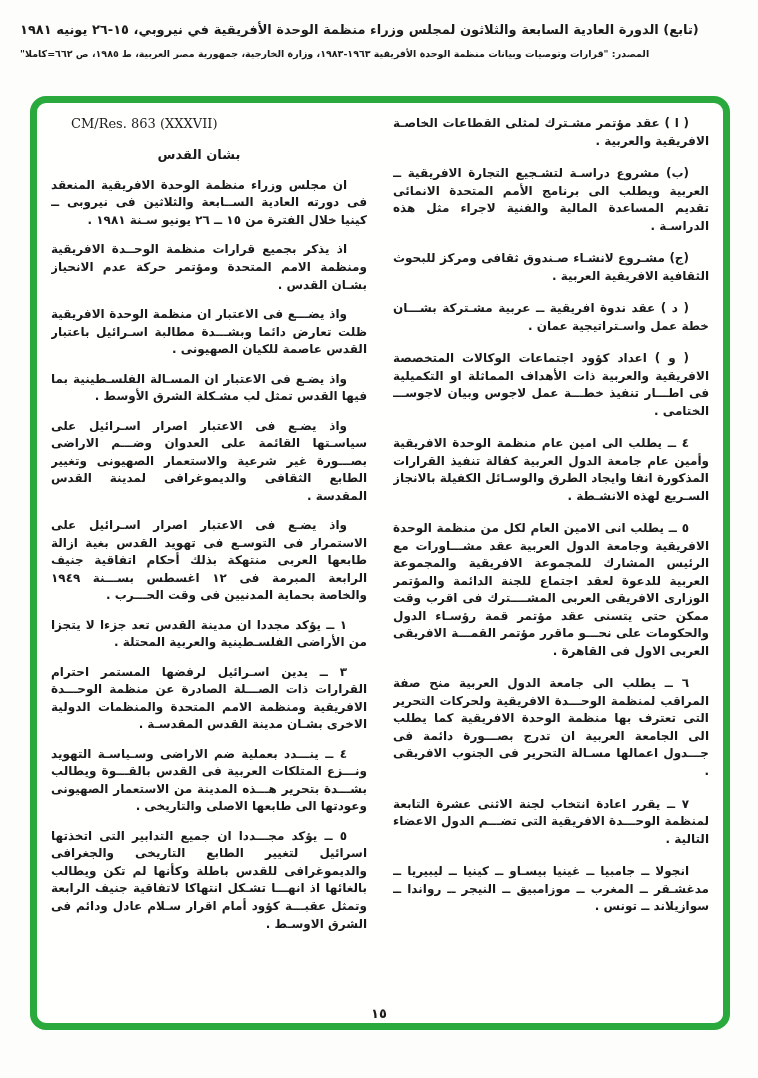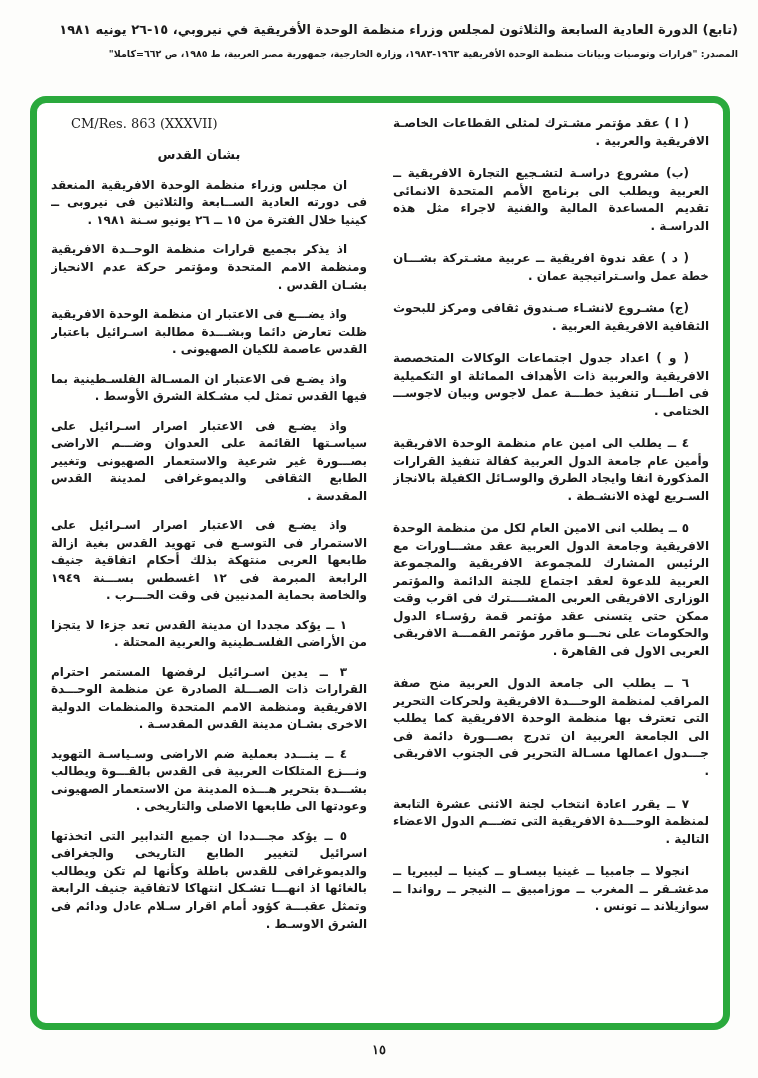--- a/index.html
+++ b/index.html
@@ -16,21 +16,21 @@
     overflow: hidden;
   }
 
   
   .page-header {
     position: absolute;
     top: 22px;
     left: 20px;
     right: 20px;
     direction: rtl;
-    text-align: right;
+    text-align: left;
   }
   .header-line1 {
     font-size: 13px;
     font-weight: bold;
     letter-spacing: 0px;
   }
   .header-line2 {
     margin-top: 11px;
     font-size: 9.5px;
     font-weight: bold;
@@ -95,46 +95,45 @@
   }
 
   
   .agenda-column p {
     margin-bottom: 15px;
   }
 
   
   .page-number {
     position: absolute;
-    top: 1042px;
+    top: 1006px;
     left: 0;
     right: 0;
     text-align: center;
     font-size: 13px;
     font-weight: bold;
-    font-family: Liberation Serif, serif;
   }
 </style>
 </head>
 <body>
 
 <div class="page-header">
   <div class="header-line1">(تابع) الدورة العادية السابعة والثلاثون لمجلس وزراء منظمة الوحدة الأفريقية في نيروبي، ١٥-٢٦ يونيه ١٩٨١</div>
   <div class="header-line2">المصدر: "قرارات وتوصيات وبيانات منظمة الوحدة الأفريقية ١٩٦٣-١٩٨٣، وزارة الخارجية، جمهورية مصر العربية، ط ١٩٨٥، ص ٦٦٢=كاملا"</div>
 </div>
 
 <div class="document-frame" style="border-color: rgb(42, 169, 60);">
   <div class="columns">
 
     <div class="col agenda-column">
       <p>( ا ) عقد مؤتمر مشـترك لمثلى القطاعات الخاصـة الافريقية والعربية .</p>
       <p>(ب) مشروع دراسـة لتشـجيع التجارة الافريقية ــ العربية ويطلب الى برنامج الأمم المتحدة الانمائى تقديم المساعدة المالية والفنية لاجراء مثل هذه الدراسـة .</p>
+      <p>(ج) مشـروع لانشـاء صـندوق ثقافى ومركز للبحوث الثقافية الافريقية العربية .</p>
       <p>( د ) عقد ندوة افريقية ــ عربية مشـتركة بشـــان خطة عمل واسـتراتيجية عمان .</p>
-      <p>(ج) مشـروع لانشـاء صـندوق ثقافى ومركز للبحوث الثقافية الافريقية العربية .</p>
-      <p>( و ) اعداد جدول اجتماعات الوكالات المتخصصة الافريقية والعربية ذات الأهداف المماثلة او التكميلية فى اطـــار تنفيذ خطـــة عمل لاجوس وبيان لاجوســـ الختامى .</p>
+      <p>( و ) اعداد كؤود اجتماعات الوكالات المتخصصة الافريقية والعربية ذات الأهداف المماثلة او التكميلية فى اطـــار تنفيذ خطـــة عمل لاجوس وبيان لاجوســـ الختامى .</p>
       <p>٤ ــ يطلب الى امين عام منظمة الوحدة الافريقية وأمين عام جامعة الدول العربية كفالة تنفيذ القرارات المذكورة انفا وايجاد الطرق والوسـائل الكفيلة بالانجاز السـريع لهذه الانشـطة .</p>
       <p>٥ ــ يطلب انى الامين العام لكل من منظمة الوحدة الافريقية وجامعة الدول العربية عقد مشـــاورات مع الرئيس المشارك للمجموعة الافريقية والمجموعة العربية للدعوة لعقد اجتماع للجنة الدائمة والمؤتمر الوزارى الافريقى العربى المشــــترك فى اقرب وقت ممكن حتى يتسنى عقد مؤتمر قمة رؤسـاء الدول والحكومات على نحـــو ماقرر مؤتمر القمـــة الافريقى العربى الاول فى القاهرة .</p>
       <p>٦ ــ يطلب الى جامعة الدول العربية منح صفة المراقب لمنظمة الوحـــدة الافريقية ولحركات التحرير التى تعترف بها منظمة الوحدة الافريقية كما يطلب الى الجامعة العربية ان تدرج بصـــورة دائمة فى جـــدول اعمالها مسـالة التحرير فى الجنوب الافريقى .</p>
       <p>٧ ــ يقرر اعادة انتخاب لجنة الاثنى عشرة التابعة لمنظمة الوحـــدة الافريقية التى تضـــم الدول الاعضاء التالية .</p>
       <p>انجولا ــ جامبيا ــ غينيا بيسـاو ــ كينيا ــ ليبيريا ــ مدغشـقر ــ المغرب ــ موزامبيق ــ النيجر ــ رواندا ــ سوازيلاند ــ تونس .</p>
     </div>
 
     <div class="col resolution-column">
       <p class="doc-ref">CM/Res. 863 (XXXVII)</p>
       <p class="doc-subtitle">بشان القدس</p>

